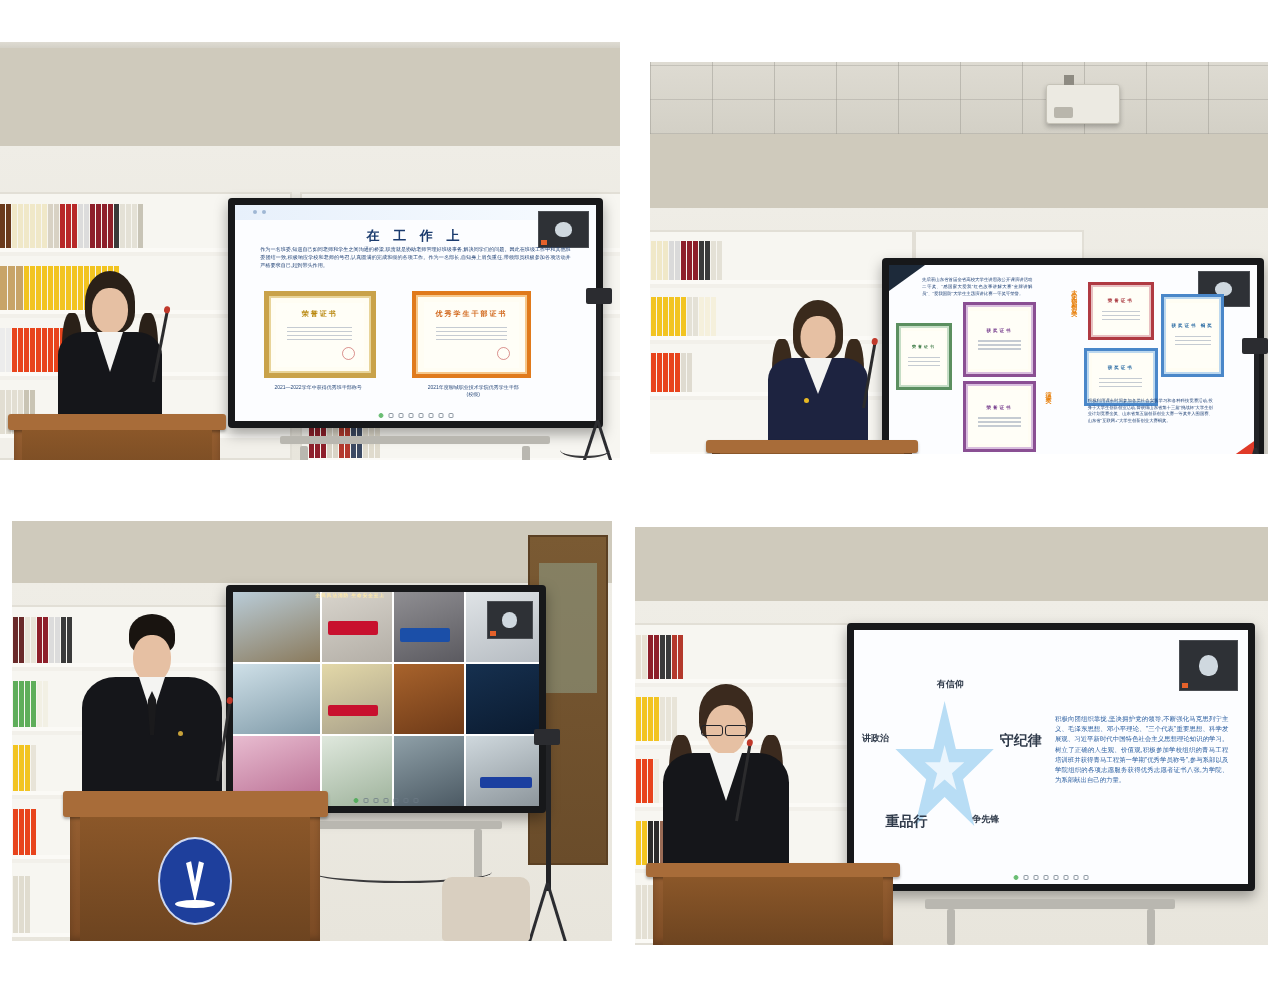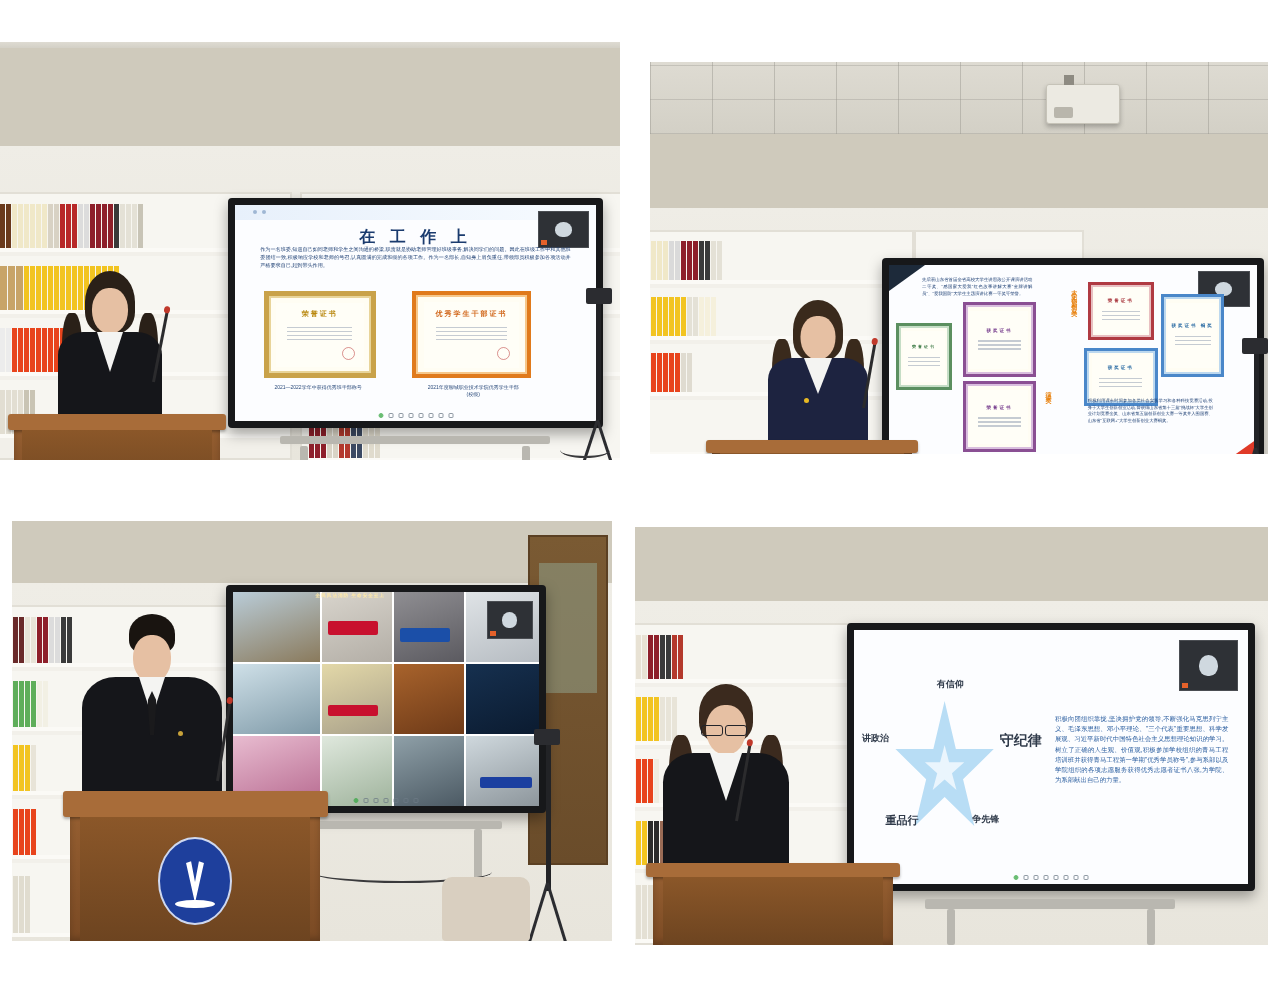--- a/index.html
+++ b/index.html
@@ -516,21 +516,21 @@
         <div class="slide">
           <div class="slide-ribbon"></div>
           <div class="dots">
               <i></i>
               <i></i>
             </div>
           <div class="cam-thumb">
             <div class="cam-face"></div>
             <div class="cam-badge"></div>
           </div>
-          <div class="slide-title" style="font-size:16px">在 工 作 上</div>
+          <div class="slide-title" style="font-size:13px">在 工 作 上</div>
           <div class="slide-para" style="left:7%; top:19%; width:86%; font-size:5.1px">作为一名班委,知道自己如同老师和学生之间沟通的桥梁,职责就是协助老师管理好班级事务,解决同学们的问题。因此在班级工作中和其他班委团结一致,积极响应学校和老师的号召,认真圆满的完成班级的各项工作。作为一名部长,自知身上肩负重任,带领部员积极参加各项活动并严格要求自己,起到带头作用。</div>
 
           <div class="cert cert-gold" style="left:8%; top:40%; width:31%; height:40%">
             <div class="cert-inner">
               <div class="cert-head" style="font-size:7px">荣誉证书</div>
               <div class="cert-lines">
                 <span></span>
                   <span></span>
                   <span></span>
                   <span></span>
@@ -995,21 +995,21 @@
           </div>
 
           <div class="star-wrap" style="left:10%; top:28%; width:26%; height:54%">
             <div class="star-shape" style="left:0; top:0; width:100%; height:100%"></div>
             <div class="star-inner"></div>
           </div>
 
           <div class="star-label" style="left:21%; top:19%; font-size:9px">有信仰</div>
           <div class="star-label" style="left:37%; top:40%; font-size:14px">守纪律</div>
           <div class="star-label" style="left:30%; top:72%; font-size:9px">争先锋</div>
-          <div class="star-label" style="left:8%; top:72%; font-size:11px">重品行</div>
+          <div class="star-label" style="left:8%; top:72%; font-size:14px">重品行</div>
           <div class="star-label" style="left:2%; top:40%; font-size:9px">讲政治</div>
 
           <div class="para-right" style="left:51%; top:33%; width:44%; font-size:6.4px">积极向团组织靠拢,坚决拥护党的领导,不断强化马克思列宁主义、毛泽东思想、邓小平理论、"三个代表"重要思想、科学发展观、习近平新时代中国特色社会主义思想理论知识的学习。树立了正确的人生观、价值观,积极参加学校组织的青马工程培训班并获得青马工程第一学期"优秀学员称号",参与系部以及学院组织的各项志愿服务获得优秀志愿者证书八张,为学院、为系部献出自己的力量。</div>
 
           <div class="slide-toolbar">
             <i class="green"></i>
             <i></i>
             <i></i>
             <i></i>
             <i></i>

